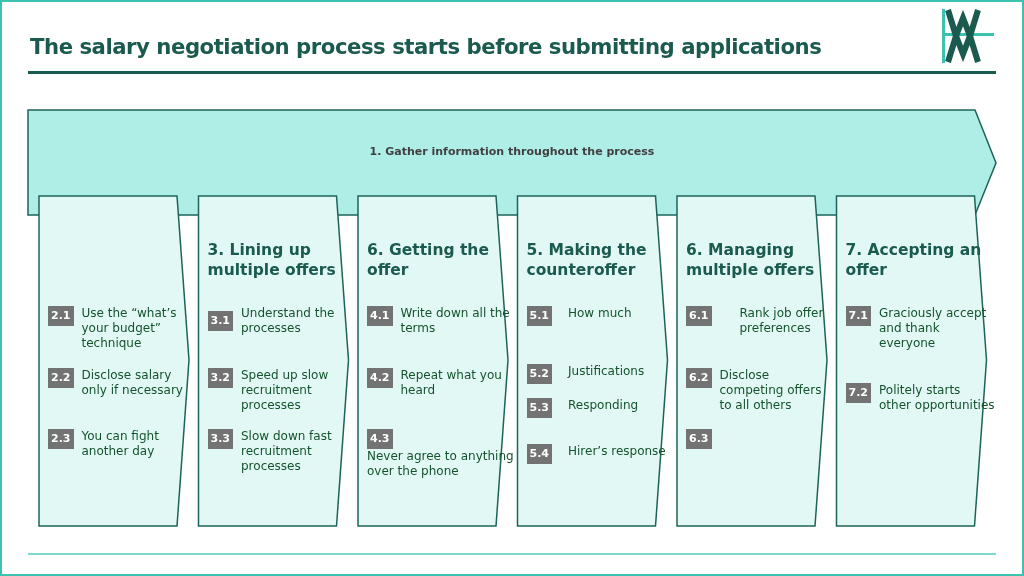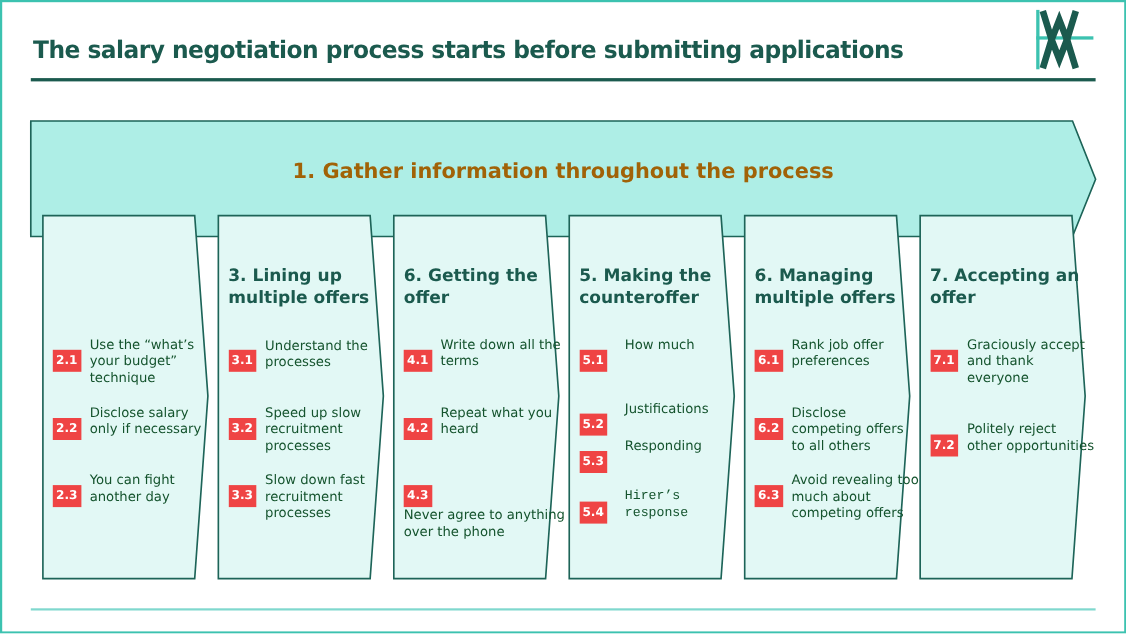--- a/index.html
+++ b/index.html
@@ -19,31 +19,31 @@
   .title-rule {
     position: absolute; left: 28px; top: 71px; width: 968px; height: 3px; background: #1b5a4e;
   }
   .logo { position: absolute; left: 940px; top: 8px; width: 56px; height: 56px; }
   .bottom-rule {
     position: absolute; left: 28px; top: 553px; width: 968px; height: 2px; background: #7fd8ce;
   }
   svg.shapes { position: absolute; left: 0; top: 0; }
   .gather {
     position: absolute; left: 28px; top: 145px; width: 968px; text-align: center;
-    font-size: 19px; font-weight: bold; color: #a16207;
+    font-size: 11px; font-weight: bold; color: #404040;
   }
   .stage { position: absolute; top: 240px; width: 150px; }
   .stage-title {
     font-size: 15.5px; font-weight: bold; color: #1b5a4e; line-height: 20px;
     margin-bottom: 16px; height: 40px;
   }
   .item { display: flex; align-items: flex-start; position: absolute; left: 0; width: 150px; }
   .badge {
-    flex: 0 0 auto; background: #ef4444; color: #ffffff; font-size: 11px; font-weight: bold;
-    padding: 3px 3px; line-height: 14px; margin-right: 8px; margin-top: 12px; min-width: 16px; text-align:center;
+    flex: 0 0 auto; background: #737373; color: #ffffff; font-size: 11px; font-weight: bold;
+    padding: 3px 3px; line-height: 14px; margin-right: 8px; margin-top: 0px; min-width: 16px; text-align:center;
   }
   .item-text { font-size: 12px; color: #14532d; line-height: 15px; }
 </style>
 </head>
 <body>
 
 <div class="frame"></div>
 
 <div class="title">The salary negotiation process starts before submitting applications</div>
 <div class="title-rule"></div>
@@ -123,44 +123,43 @@
       <div class="item" style="top: 124px;">
         <span class="badge">5.2</span>
         <span class="item-text" style="margin-left: 8px;">Justifications</span>
       </div>
       <div class="item" style="top: 158px;">
         <span class="badge">5.3</span>
         <span class="item-text" style="margin-left: 8px;">Responding</span>
       </div>
       <div class="item" style="top: 204px;">
         <span class="badge">5.4</span>
-        <span class="item-text" style="margin-left: 8px; font-family: Liberation Mono, monospace;">Hirer’s response</span>
+        <span class="item-text" style="margin-left: 8px;">Hirer’s response</span>
       </div>
     </div>
     <div class="stage" style="left: 686px;">
       <div class="stage-title">6. Managing multiple offers</div>
-      <div class="item" style="top: 66px;">
+      <div class="item" style="top: 66px; gap: 20px;">
         <span class="badge">6.1</span>
         <span class="item-text">Rank job offer preferences</span>
       </div>
       <div class="item" style="top: 128px;">
         <span class="badge">6.2</span>
         <span class="item-text">Disclose competing offers to all others</span>
       </div>
-      <div class="item" style="top: 189px;">
+      <div class="item" style="top: 189px; flex-direction: column;">
         <span class="badge">6.3</span>
-        <span class="item-text">Avoid revealing too much about competing offers</span>
       </div>
     </div>
     <div class="stage" style="left: 845.5px;">
       <div class="stage-title">7. Accepting an offer</div>
       <div class="item" style="top: 66px;">
         <span class="badge">7.1</span>
         <span class="item-text">Graciously accept and thank everyone</span>
       </div>
       <div class="item" style="top: 143px;">
         <span class="badge">7.2</span>
-        <span class="item-text">Politely reject other opportunities</span>
+        <span class="item-text">Politely starts other opportunities</span>
       </div>
     </div>
   </div>
 
 <div class="bottom-rule"></div>
 
 </body></html>

